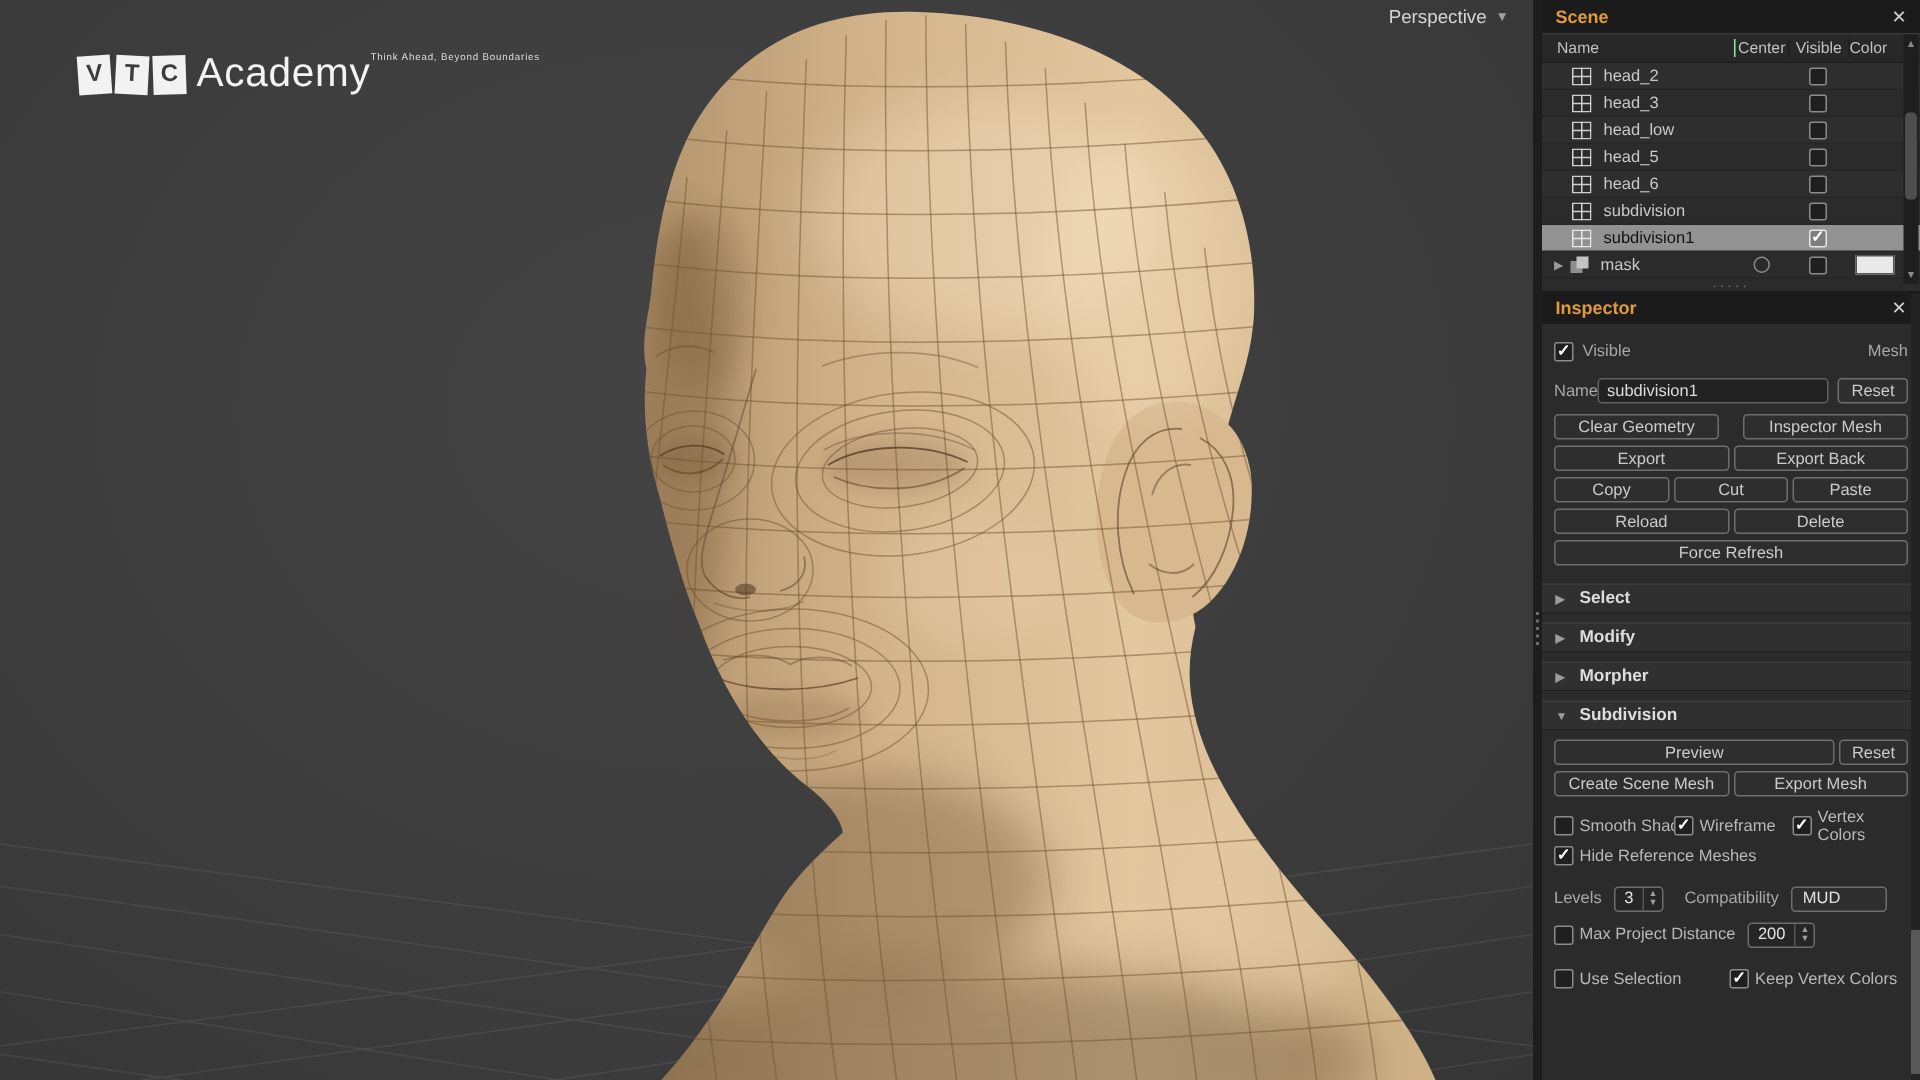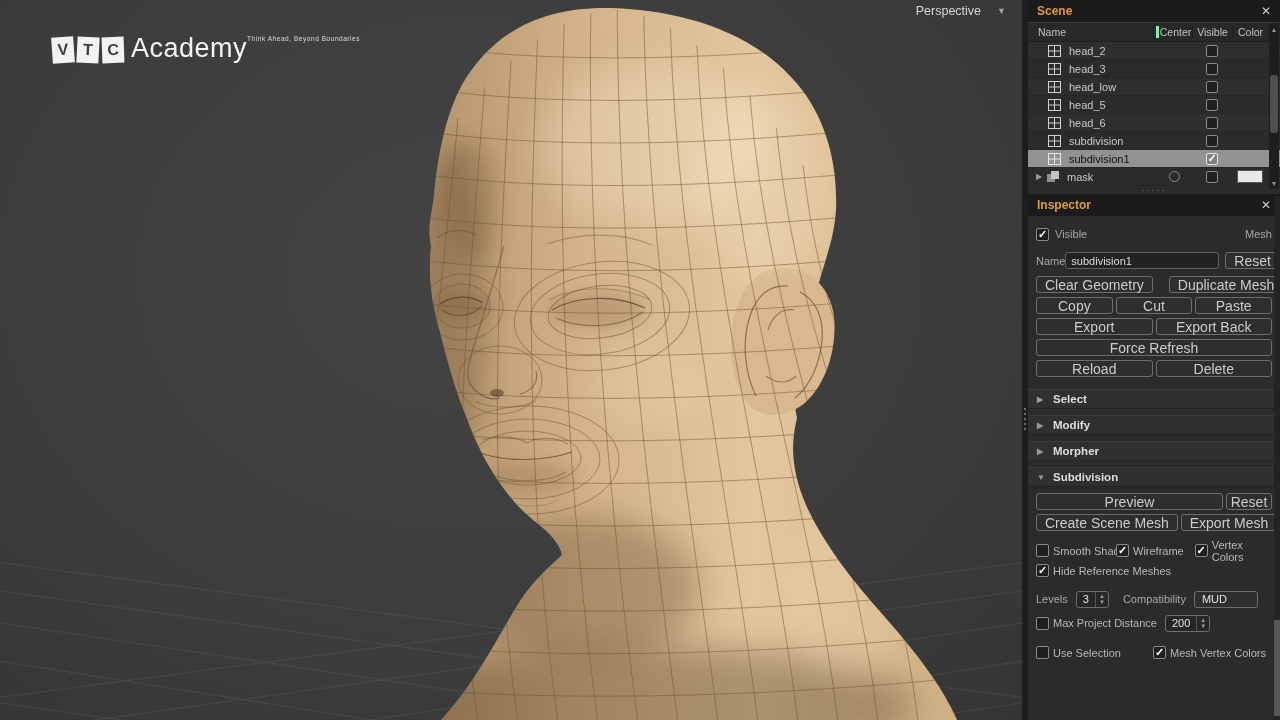--- a/index.html
+++ b/index.html
@@ -18,43 +18,43 @@
   .lboxes { display:flex; gap:3px; padding-top:3px; }
   .lbox { width:22px; height:26px; background:#f2f2f2; color:#3c3c3c; font-weight:bold;
     font-size:16px; display:flex; align-items:center; justify-content:center; transform:rotate(-4deg); }
   .lbox:nth-child(2){ transform:rotate(3deg); }
   .lbox:nth-child(3){ transform:rotate(-2deg); }
   .brandwrap { display:flex; flex-direction:row; }
   .brand { color:#f4f4f4; font-size:27px; font-weight:400; letter-spacing:.5px; line-height:28px; }
   .tagline { color:#dedede; font-size:6.5px; letter-spacing:.55px; margin-top:1px; }
 
   
-  .persp { position:absolute; right:16px; top:4px; display:flex; align-items:center; gap:16px;
+  .persp { position:absolute; right:16px; top:4px; display:flex; align-items:center; gap:6px;
     color:#d6d6d6; font-size:12.5px;text-align:right; }
   .persp .caret { color:#9f9f9f; font-size:9px; }
 
   
   .vsplit { position:absolute; left:1022px; top:0; width:6px; height:720px; background:#1d1d1d; }
   .vsplit .dots { position:absolute; left:2px; top:408px; display:flex; flex-direction:column; gap:3px; }
   .vsplit .dots i { width:2px; height:2px; background:#6d6d6d; }
 
   
   .panel { position:absolute; left:1028px; top:0; width:252px; height:720px;
     background:#2b2b2b; color:#b8b8b8; font-size:11px; overflow:hidden; }
   .phead { height:22px; background:#1b1b1b; display:flex; align-items:center; padding:0 9px;gap:24px; }
   .phead .ptitle { color:#e09a3e; font-weight:bold; font-size:12px; }
   .pclose { margin-left:auto; color:#cfcfcf; font-size:12px; line-height:12px; }
 
   
   .colhead { display:flex; align-items:center; height:20px; background:#282828;
     border-top:1px solid #3a3a3a; border-bottom:1px solid #1e1e1e; color:#c2c2c2; font-size:10.5px; }
   .c-name { flex:1; padding-left:10px; }
-  .c-center { width:36px; text-align:center; border-left:3px solid #86efac; }
+  .c-center { width:36px; text-align:center; border-left:1px solid #86efac; }
   .c-visible { width:40px; text-align:center; border-left:1px solid #1f1f1f; }
-  .c-color { width:36px; text-align:center; border-left:1px solid #1f1f1f; }
+  .c-color { width:36px; border-left:1px solid #1f1f1f; }
   .c-scroll { width:12px; }
 
   .srow { display:flex; align-items:center; height:18px; background:#2e2e2e;
     border-bottom:1px solid #262626; color:#c9c9c9; }
   .srow:nth-child(even){ background:#2b2b2b; }
   .srow[data-selected="true"]{ background:#929292; color:#101010; }
   .srow .ind { width:20px; flex:none; }
   .srow .ind2 { width:4px; flex:none; }
   .rtri { width:14px; text-align:center; color:#9a9a9a; font-size:8px; flex:none; }
   .micon { width:14px; height:13px; flex:none; margin-right:7px; display:flex; align-items:center; }
@@ -86,21 +86,21 @@
   
   .irow { display:flex; align-items:center; padding:0 8px; }
   .lbl { color:#a8a8a8; }
   .right { margin-left:auto; }
   .gap8 { width:8px; flex:none; } .gap6 { width:6px; flex:none; } .gap4 { width:4px; flex:none; }
 
   input.txt { flex:1; height:17px; background:#222; border:1px solid #606060; border-radius:3px;
     color:#ddd; padding:0 5px; font-size:11px; font-family:inherit; outline:none; }
 
   .btn { height:17px; background:#2e2e2e; border:1px solid #6e6e6e; border-radius:3px; color:#cbcbcb;
-    font-size:14px; display:flex; align-items:center; justify-content:center; padding:0 8px; white-space:nowrap; }
+    font-size:11px; display:flex; align-items:center; justify-content:center; padding:0 8px; white-space:nowrap; }
   .btn-row { display:flex; gap:3px; margin:0 8px 4px 8px; }
   .grow { flex:1; }
 
   .slider { flex:1; height:2px; background:#5c5c5c; position:relative; margin-left:10px; }
   .sknob { position:absolute; left:5%; top:-5px; width:7px; height:12px; background:#b8b8b8;
     border-left:3px solid #3a3a3a; border-radius:1px; }
 
   .sect { display:flex; align-items:center; height:20px; background:#303030; margin-top:6px;
     padding:0 9px; color:#dedede; font-weight:bold; font-size:11.5px;
     border-top:1px solid #3b3b3b; border-bottom:1px solid #232323; }
@@ -458,37 +458,37 @@
     <div class="irow" style="margin-top:9px; height:19px;">
       <span class="lbl" style="width:36px;">Name</span>
       <input class="txt" value="subdivision1" style="">
       <span class="gap6"></span>
       <span class="btn">Reset</span>
     </div>
 
 
     <div class="btn-row" style="margin-top:6px;gap:16px;">
       <span class="btn grow">Clear Geometry</span>
-      <span class="btn grow">Duplicate Mesh</span>
+      <span class="btn grow">Inspector Mesh</span>
+    </div>
+    <div class="btn-row">
+      <span class="btn grow">Export</span>
+      <span class="btn grow">Export Back</span>
     </div>
     <div class="btn-row">
       <span class="btn grow">Copy</span>
       <span class="btn grow">Cut</span>
       <span class="btn grow">Paste</span>
     </div>
     <div class="btn-row">
-      <span class="btn grow">Export</span>
-      <span class="btn grow">Export Back</span>
+      <span class="btn grow">Reload</span>
+      <span class="btn grow">Delete</span>
     </div>
     <div class="btn-row">
       <span class="btn grow">Force Refresh</span>
-    </div>
-    <div class="btn-row">
-      <span class="btn grow">Reload</span>
-      <span class="btn grow">Delete</span>
     </div>
 
     <div class="sect" style="margin-top:12px;">
       <span class="stri">▶</span>
       <span>Select</span>
     </div>
     <div class="sect">
       <span class="stri">▶</span>
       <span>Modify</span>
     </div>
@@ -563,21 +563,21 @@
             </span>
         </span>
       </div>
 
       <div class="irow" style="margin-top:13px; height:15px;">
         <span class="cb" data-checked="false"></span>
         <span class="gap4"></span>
         <span style="width:100px;">Use Selection</span>
         <span class="cb" data-checked="true"></span>
         <span class="gap4"></span>
-        <span>Mesh Vertex Colors</span>
+        <span>Keep Vertex Colors</span>
       </div>
 
     </div>
 
     <div class="insp-scroll">
       <span class="insp-thumb"></span>
     </div>
   </div>
 </div>
 

